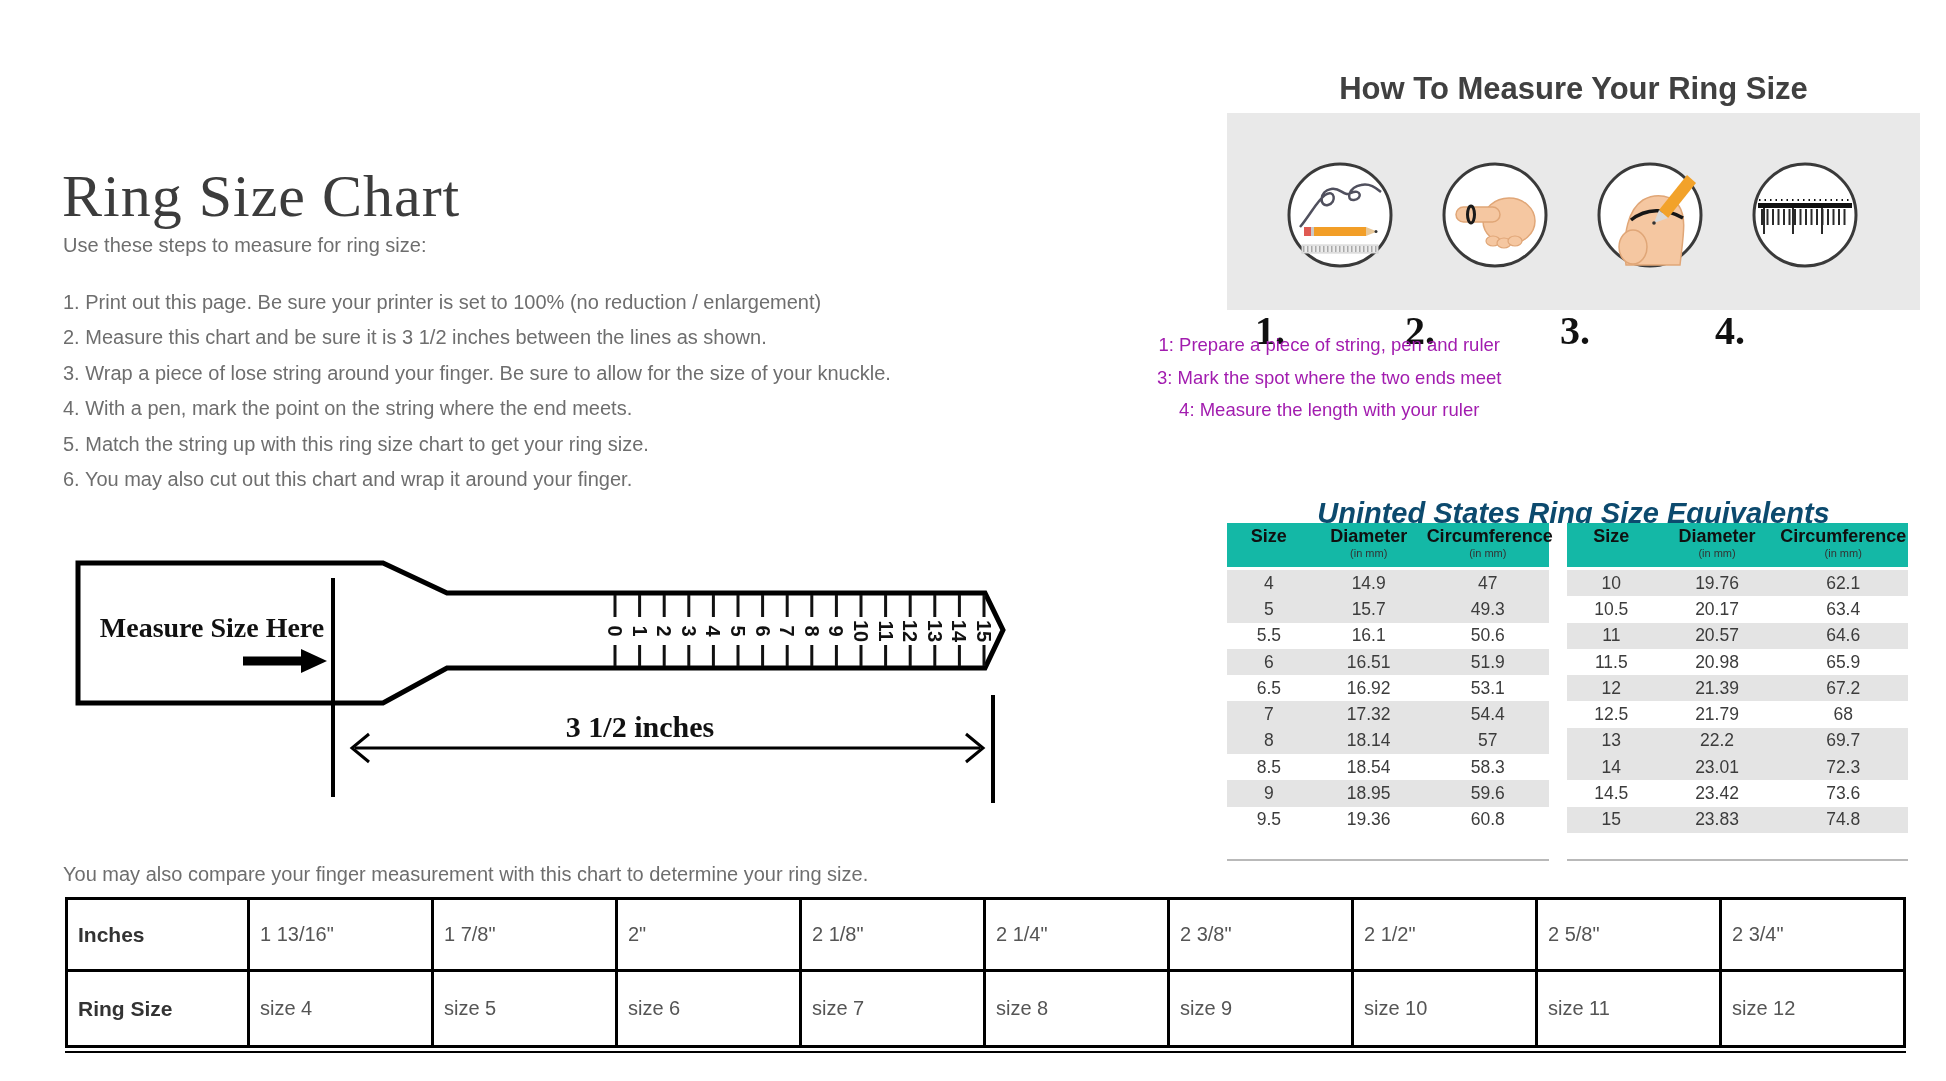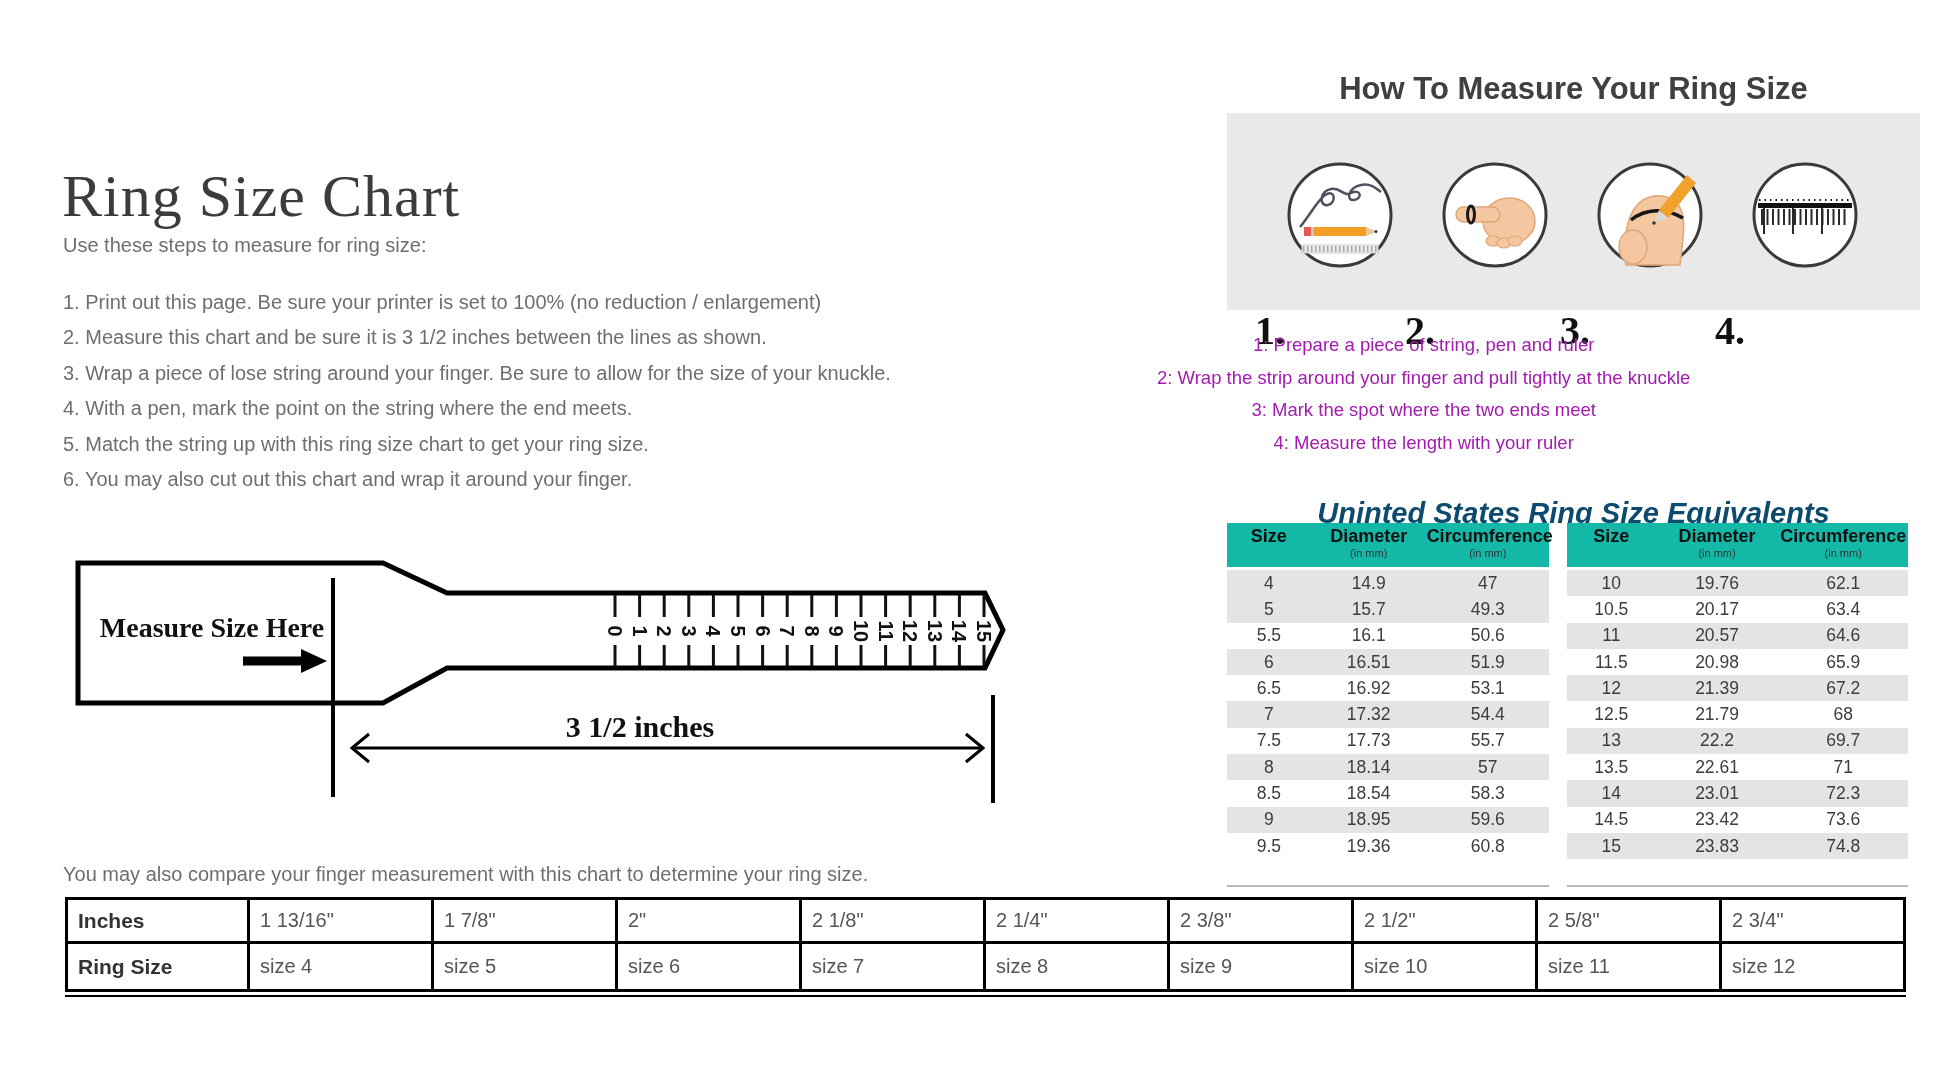--- a/index.html
+++ b/index.html
@@ -11,21 +11,21 @@
   #intro{position:absolute;left:63px;top:212px;font-size:20px;color:#6e6e6e;margin-top:22px;}
   #left-steps{position:absolute;left:63px;top:285px;font-size:20px;color:#6e6e6e;}
   #left-steps .li{height:35.4px;line-height:35.4px;white-space:nowrap;}
   #sizer{position:absolute;left:65px;top:555px;}
   #sizer text.serif{font-family:"Liberation Serif",serif;font-weight:bold;fill:#111;}
   #sizer .tickline{stroke:#111;stroke-width:3;}
   #sizer .ticktext{font-family:"Liberation Sans",sans-serif;font-weight:bold;font-size:20px;fill:#111;}
   #compare-note{position:absolute;left:63px;top:843px;font-size:20px;color:#6e6e6e;}
   #bottom-table-wrap{position:absolute;left:65px;top:897px;width:1841px;border-bottom:2px solid #000;padding-bottom:3px;}
   #bottom-table{border-collapse:collapse;width:100%;table-layout:fixed;}
-  #bottom-table td{border:3px solid #000;padding:0 10px;font-size:20px;color:#555;height:41px;vertical-align:middle;}
+  #bottom-table td{border:3px solid #000;padding:14px 10px;font-size:20px;color:#555;height:41px;vertical-align:middle;}
   #bottom-table tr:last-child td{height:45px;}
   #bottom-table td.hdr{font-weight:bold;color:#333;font-size:21px;}
   #bottom-table col.c0{width:182px;}
   
   #right-title{position:absolute;left:1227px;top:45px;width:693px;text-align:center;
         font-size:31px;font-weight:bold;color:#404040;}
   #illus-panel{position:absolute;left:1227px;top:113px;width:693px;height:197px;background:#e9e9e9;}
   .illus-circle{position:absolute;top:48px;}
   .illus-num{position:absolute;top:218px;font-family:"Liberation Serif",serif;
         font-weight:bold;font-size:40px;color:#111;transform:translateY(-50%);line-height:1;}
@@ -217,21 +217,20 @@
       <circle cx="54" cy="54" r="51" fill="#fff" stroke="#3a3a3a" stroke-width="3"></circle>
       <line x1="8" y1="39" x2="100" y2="39" stroke="#111" stroke-width="2" stroke-dasharray="1.5 4"></line>
       <rect x="7" y="42" width="94" height="5" fill="#111"></rect>
       <line x1="10" y1="56" x2="98" y2="56" stroke="#2a2a2a" stroke-width="16" stroke-dasharray="2 3.5"></line>
       <line x1="12" y1="60" x2="98" y2="60" stroke="#2a2a2a" stroke-width="26" stroke-dasharray="2 27"></line>
     </svg>
   </div>
 
   <div id="right-steps">
       <div class="li">1: Prepare a piece of string, pen and ruler</div>
-      <div class="li">2: Wrap the strip around your finger and pull tightly at the knuckle</div>
       <div class="li">3: Mark the spot where the two ends meet</div>
       <div class="li">4: Measure the length with your ruler</div>
     </div>
 
   <h3 id="equiv-title">Uninted States Ring Size Equivalents</h3>
 
   <div id="equiv-wrap">
     <div class="etable t1" id="equiv-left">
         <div class="ehead">
           <div class="hcell">Size</div>
@@ -261,25 +260,20 @@
         <div class="erow">
           <span>6.5</span>
           <span>16.92</span>
           <span>53.1</span>
         </div>
         <div class="erow alt">
           <span>7</span>
           <span>17.32</span>
           <span>54.4</span>
         </div>
-        <div class="erow">
-          <span>7.5</span>
-          <span>17.73</span>
-          <span>55.7</span>
-        </div>
         <div class="erow alt">
           <span>8</span>
           <span>18.14</span>
           <span>57</span>
         </div>
         <div class="erow">
           <span>8.5</span>
           <span>18.54</span>
           <span>58.3</span>
         </div>
@@ -328,25 +322,20 @@
         <div class="erow">
           <span>12.5</span>
           <span>21.79</span>
           <span>68</span>
         </div>
         <div class="erow alt">
           <span>13</span>
           <span>22.2</span>
           <span>69.7</span>
         </div>
-        <div class="erow">
-          <span>13.5</span>
-          <span>22.61</span>
-          <span>71</span>
-        </div>
         <div class="erow alt">
           <span>14</span>
           <span>23.01</span>
           <span>72.3</span>
         </div>
         <div class="erow">
           <span>14.5</span>
           <span>23.42</span>
           <span>73.6</span>
         </div>

